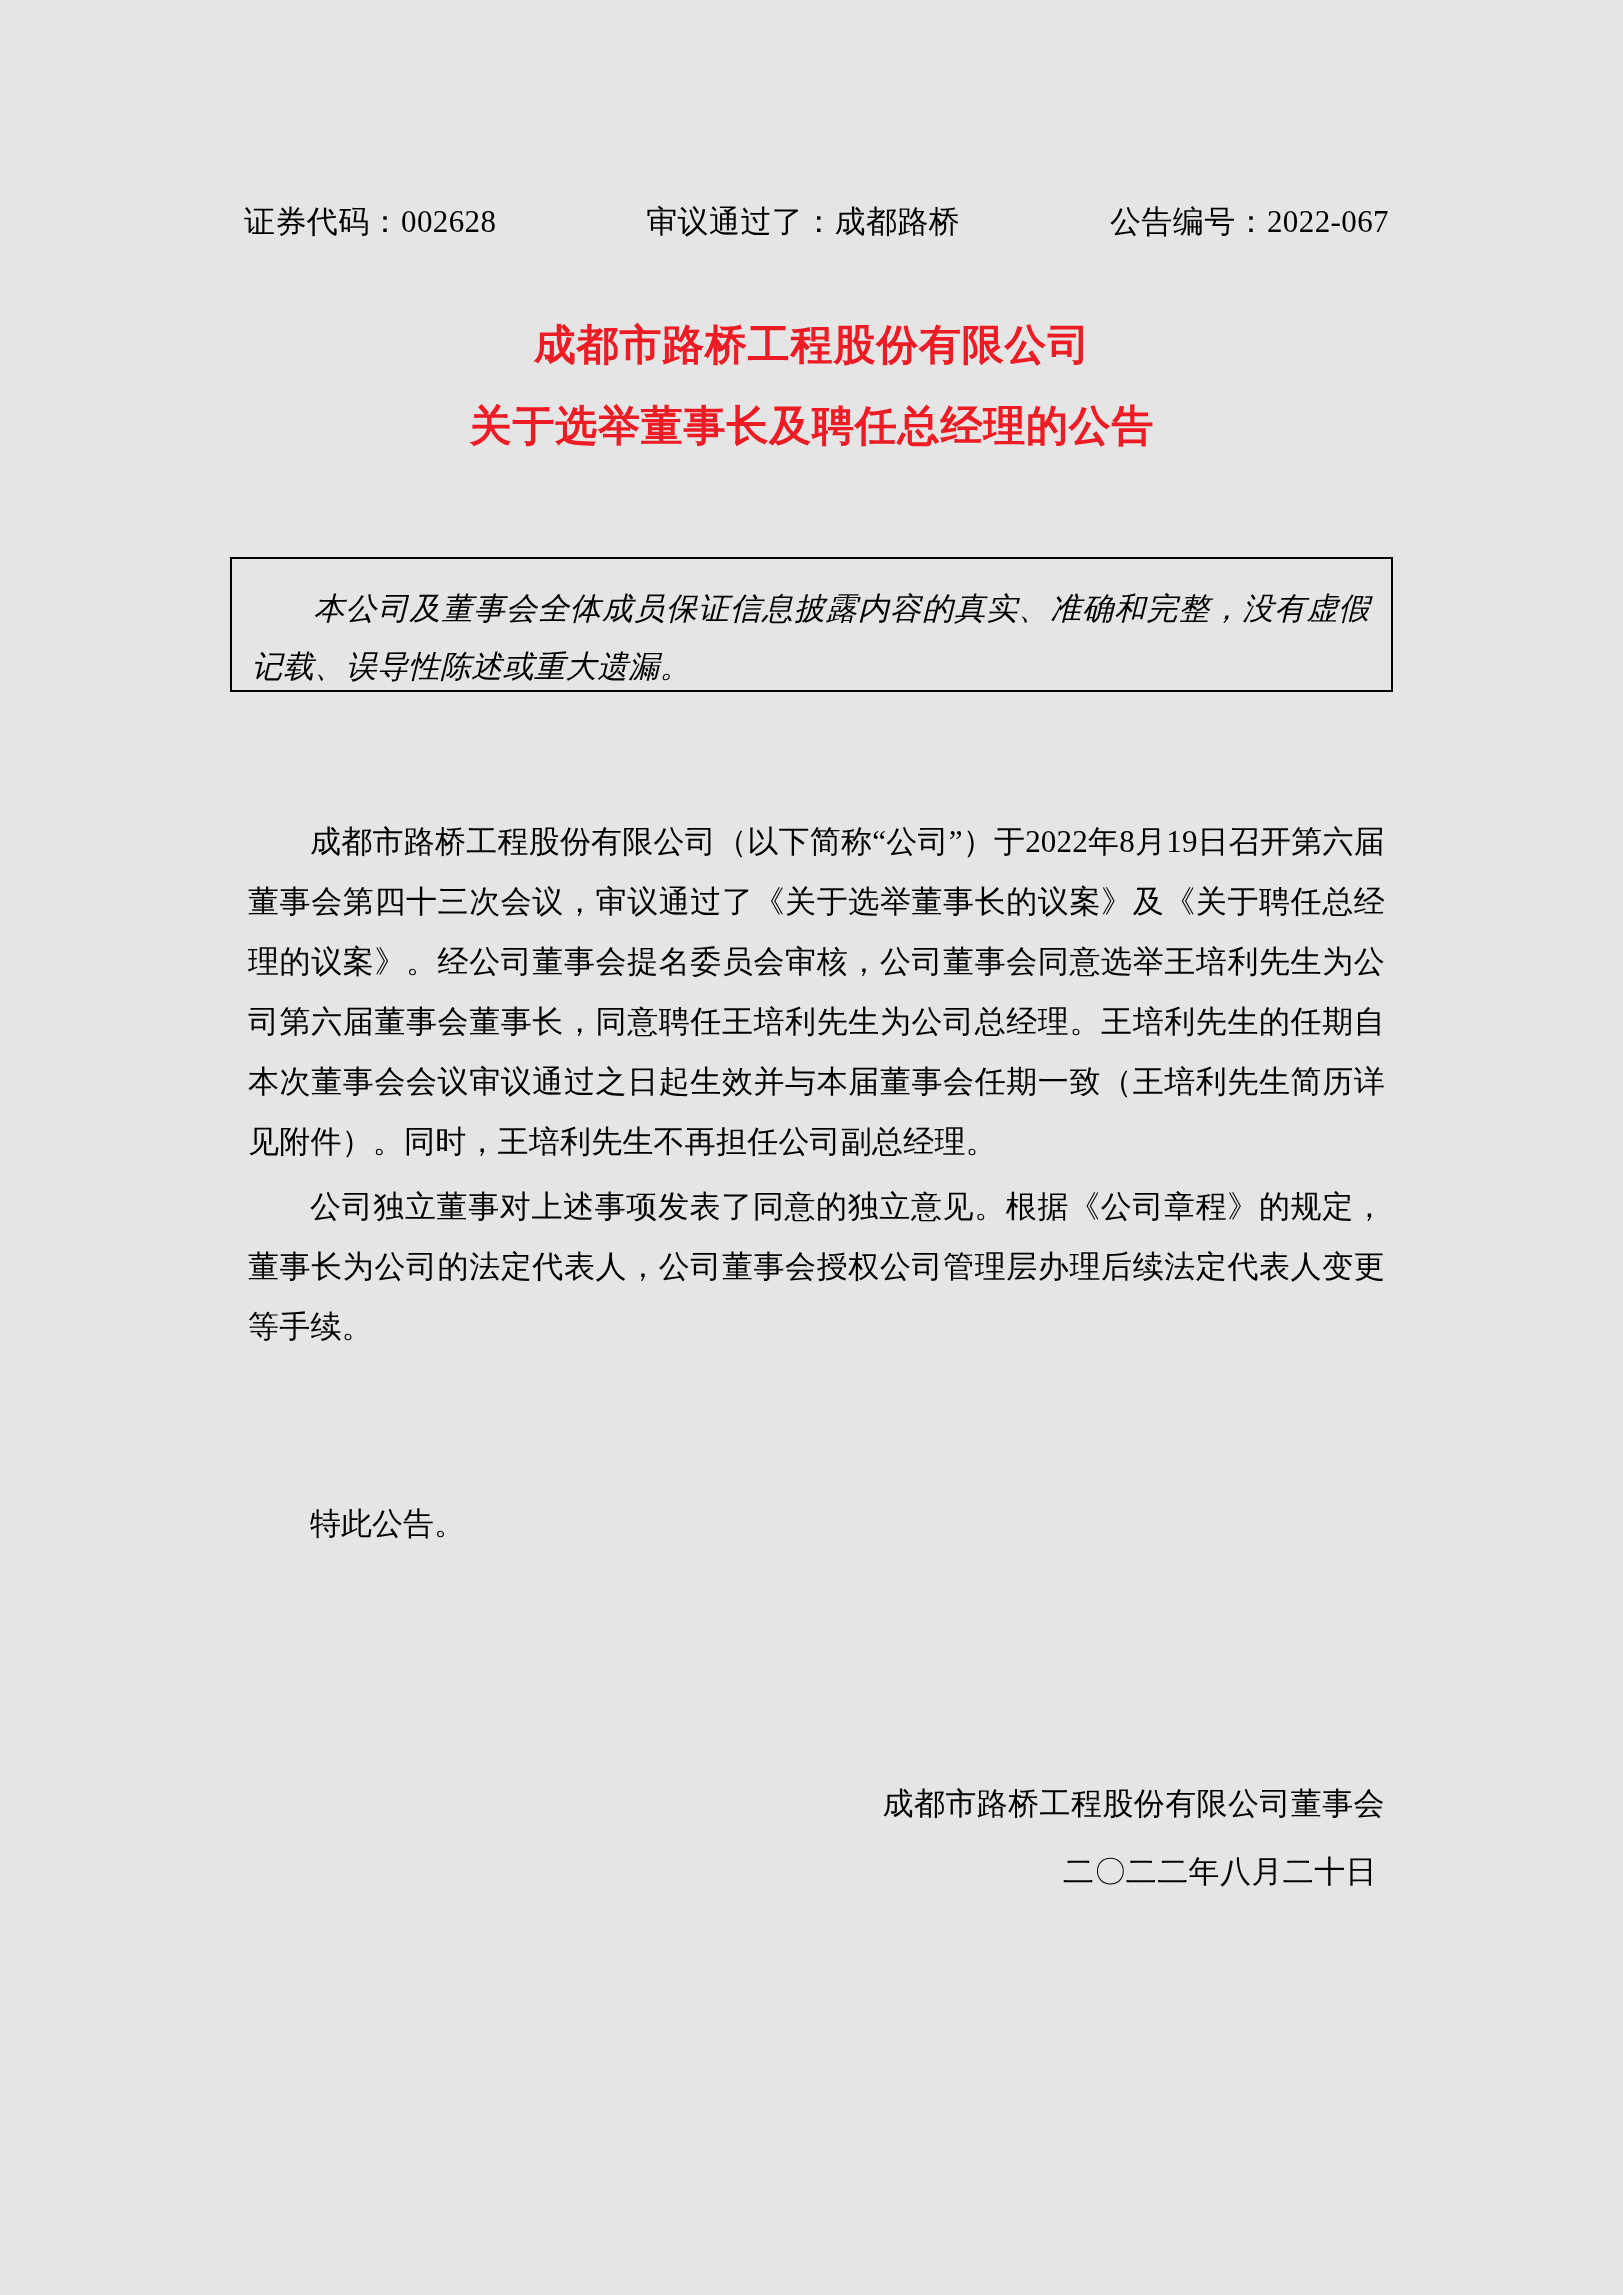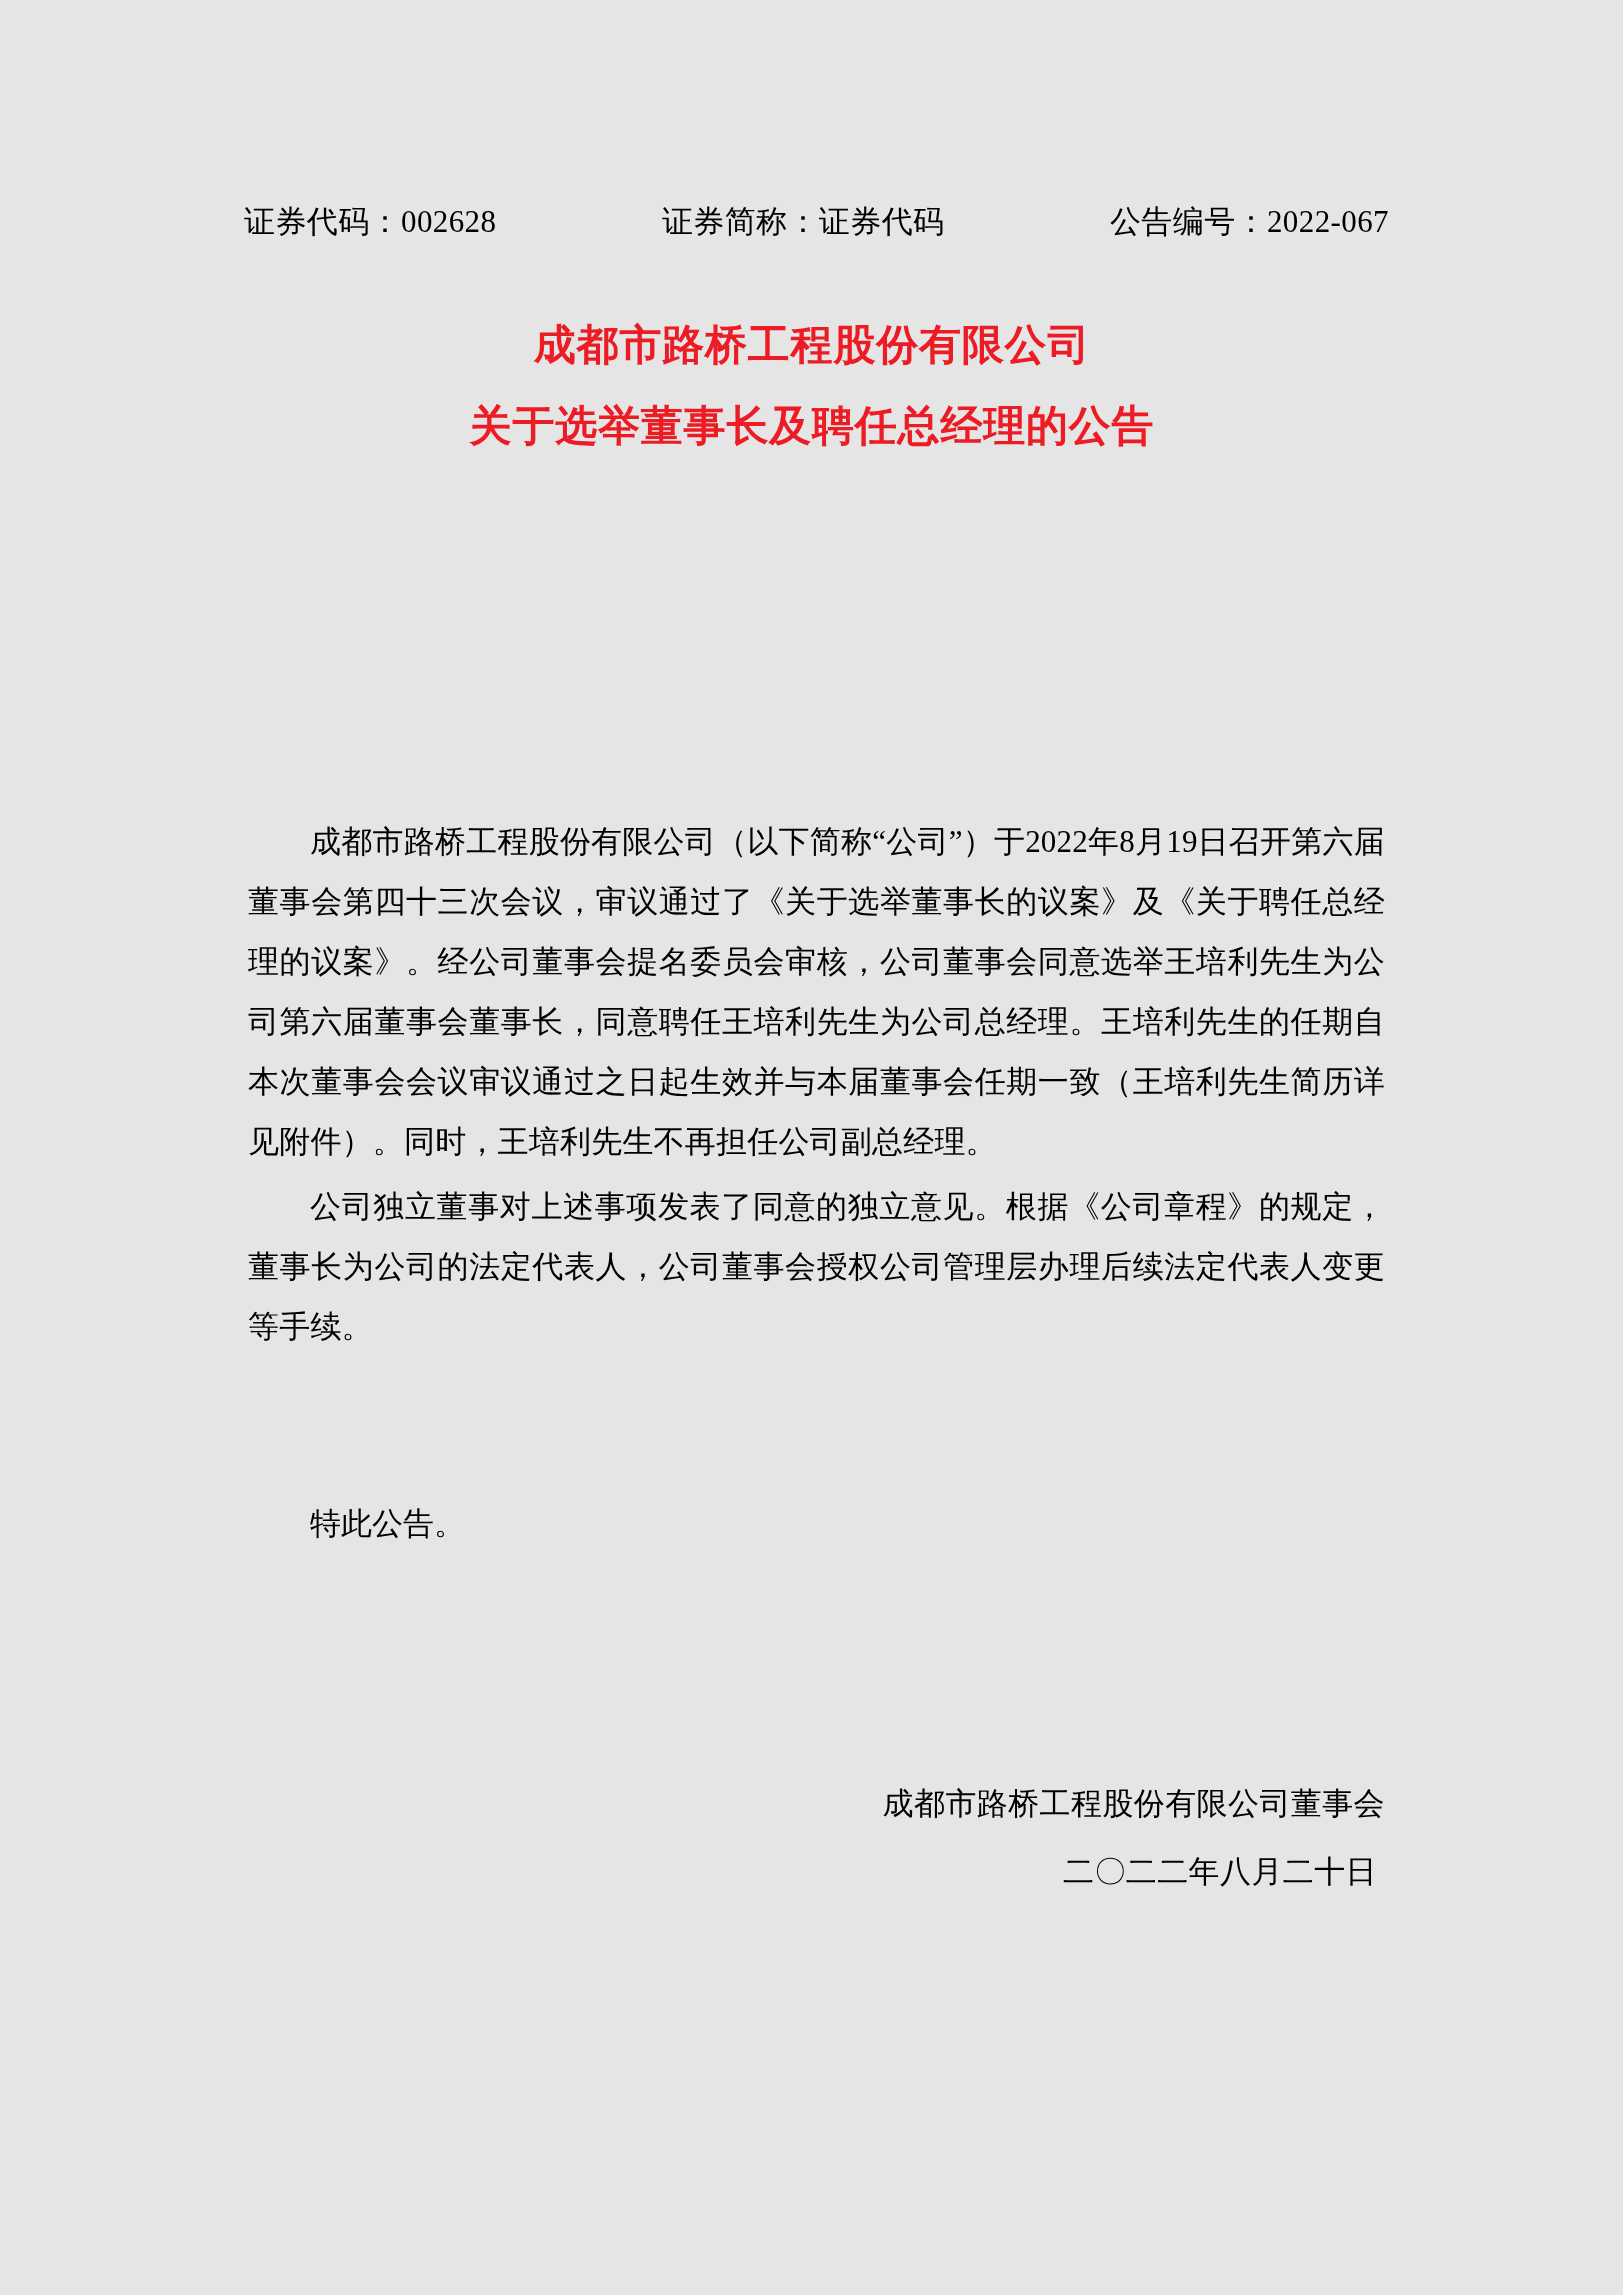--- a/index.html
+++ b/index.html
@@ -116,29 +116,32 @@
   .sig-line { display: block; white-space: nowrap; }
   .sig-date { padding-right: 8px; }
 </style>
 </head>
 <body>
 
 <div class="page">
 
   <div class="header-row">
     <span class="header-cell">证券代码：002628</span>
-    <span class="header-cell">证券简称：证券代码</span>
+    <span class="header-cell">审议通过了：成都路桥</span>
     <span class="header-cell">公告编号：2022-067</span>
   </div>
 
   <div class="title-block">
     <div class="title-line">成都市路桥工程股份有限公司</div>
     <div class="title-line">关于选举董事长及聘任总经理的公告</div>
   </div>
 
+  <div class="notice-box">
+    <div class="notice-text">本公司及董事会全体成员保证信息披露内容的真实、准确和完整，没有虚假记载、误导性陈述或重大遗漏。</div>
+  </div>
 
   <div class="body-block">
     <p class="para">成都市路桥工程股份有限公司（以下简称“公司”）于2022年8月19日召开第六届董事会第四十三次会议，审议通过了《关于选举董事长的议案》及《关于聘任总经理的议案》。经公司董事会提名委员会审核，公司董事会同意选举王培利先生为公司第六届董事会董事长，同意聘任王培利先生为公司总经理。王培利先生的任期自本次董事会会议审议通过之日起生效并与本届董事会任期一致（王培利先生简历详见附件）。同时，王培利先生不再担任公司副总经理。</p>
     <p class="para">公司独立董事对上述事项发表了同意的独立意见。根据《公司章程》的规定，董事长为公司的法定代表人，公司董事会授权公司管理层办理后续法定代表人变更等手续。</p>
   </div>
 
   <div class="closing">特此公告。</div>
 
   <div class="signature">
     <span class="sig-line">成都市路桥工程股份有限公司董事会</span>

